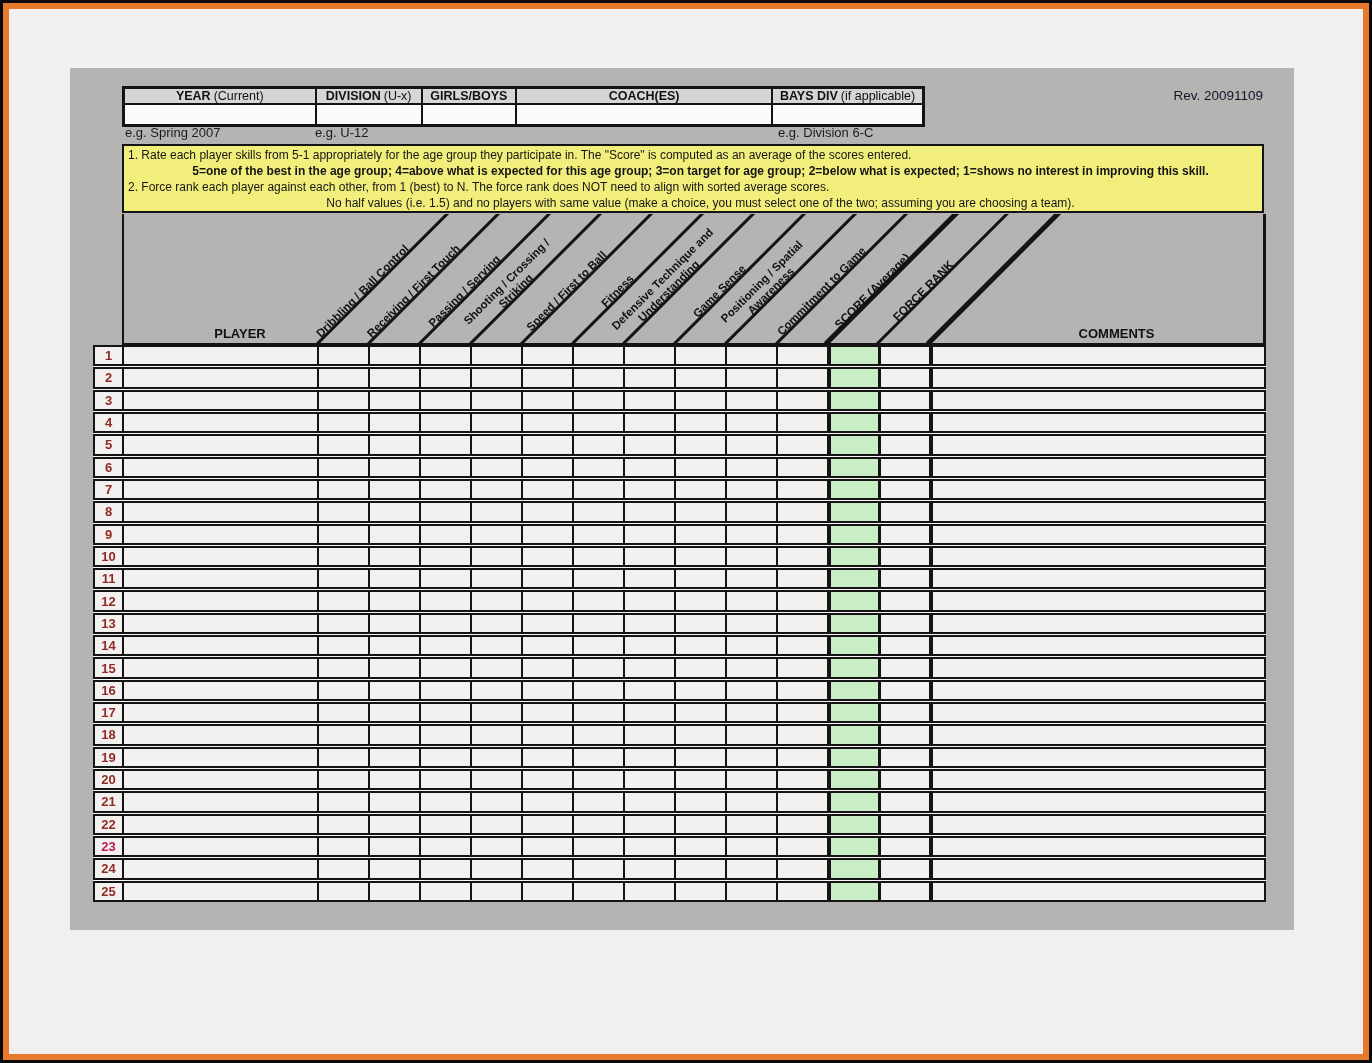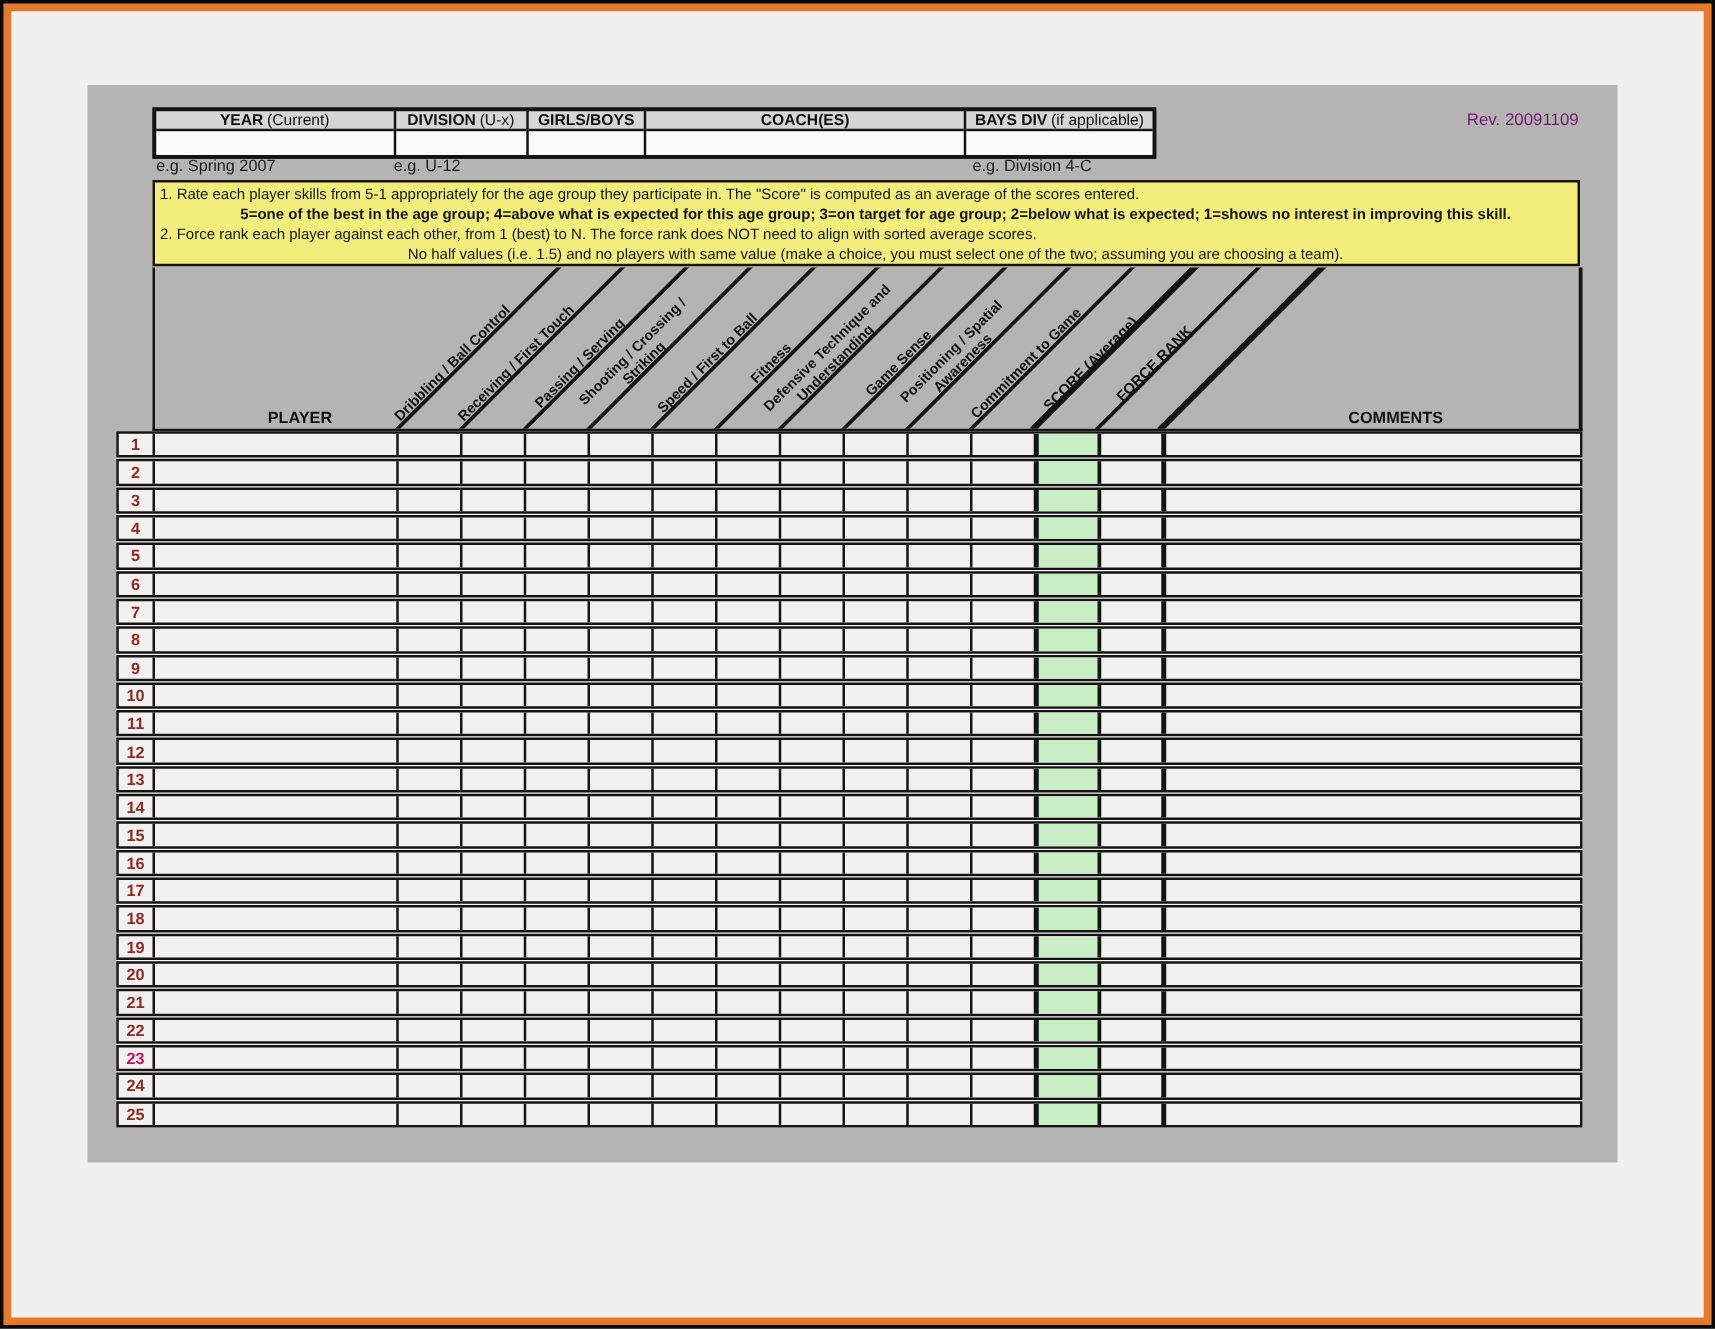--- a/index.html
+++ b/index.html
@@ -40,21 +40,21 @@
     height:16px; background:#d7d6d4;
     border-bottom:2px solid #141414;
     display:flex; align-items:center; justify-content:center;
     font-size:12.5px; white-space:nowrap; color:#111;
   }
   .tt-head b { font-weight:bold; }
   .tt-head span { font-weight:normal; margin-left:3px; }
   .tt-input { flex:1; background:#fbfaf8; }
   .rev-label {
     position:absolute; top:20px; right:31px;
-    font-size:13.5px; color:#701a75;
+    font-size:13.5px; color:#0f172a;
   }
   .example-label {
     position:absolute; top:57px;
     font-size:13px; color:#1c1c1c; white-space:nowrap;
   }
   
   .instructions {
     position:absolute; left:52px; top:76px;
     width:1142px; height:69px;
     border:2px solid #141414;
@@ -160,21 +160,21 @@
         </div>
         <div class="tt-input"></div>
       </div>
     </div>
 
   <div class="rev-label">Rev. 20091109</div>
 
   <div id="examples">
       <span class="example-label" style="left: 55px;">e.g. Spring 2007</span>
       <span class="example-label" style="left: 245px;">e.g. U-12</span>
-      <span class="example-label" style="left: 708px;">e.g. Division 4-C</span>
+      <span class="example-label" style="left: 708px;">e.g. Division 6-C</span>
     </div>
 
   <div class="instructions" id="instrBox" style="background: rgb(242, 238, 124);">
       <div class="instr-line">1. Rate each player skills from 5-1 appropriately for the age group they participate in. The "Score" is computed as an average of the scores entered.</div>
       <div class="instr-line bold indent">5=one of the best in the age group; 4=above what is expected for this age group; 3=on target for age group; 2=below what is expected; 1=shows no interest in improving this skill.</div>
       <div class="instr-line">2. Force rank each player against each other, from 1 (best) to N. The force rank does NOT need to align with sorted average scores.</div>
       <div class="instr-line indent">No half values (i.e. 1.5) and no players with same value (make a choice, you must select one of the two; assuming you are choosing a team).</div>
     </div>
 
   <div class="diag-region" id="diagRegion">

